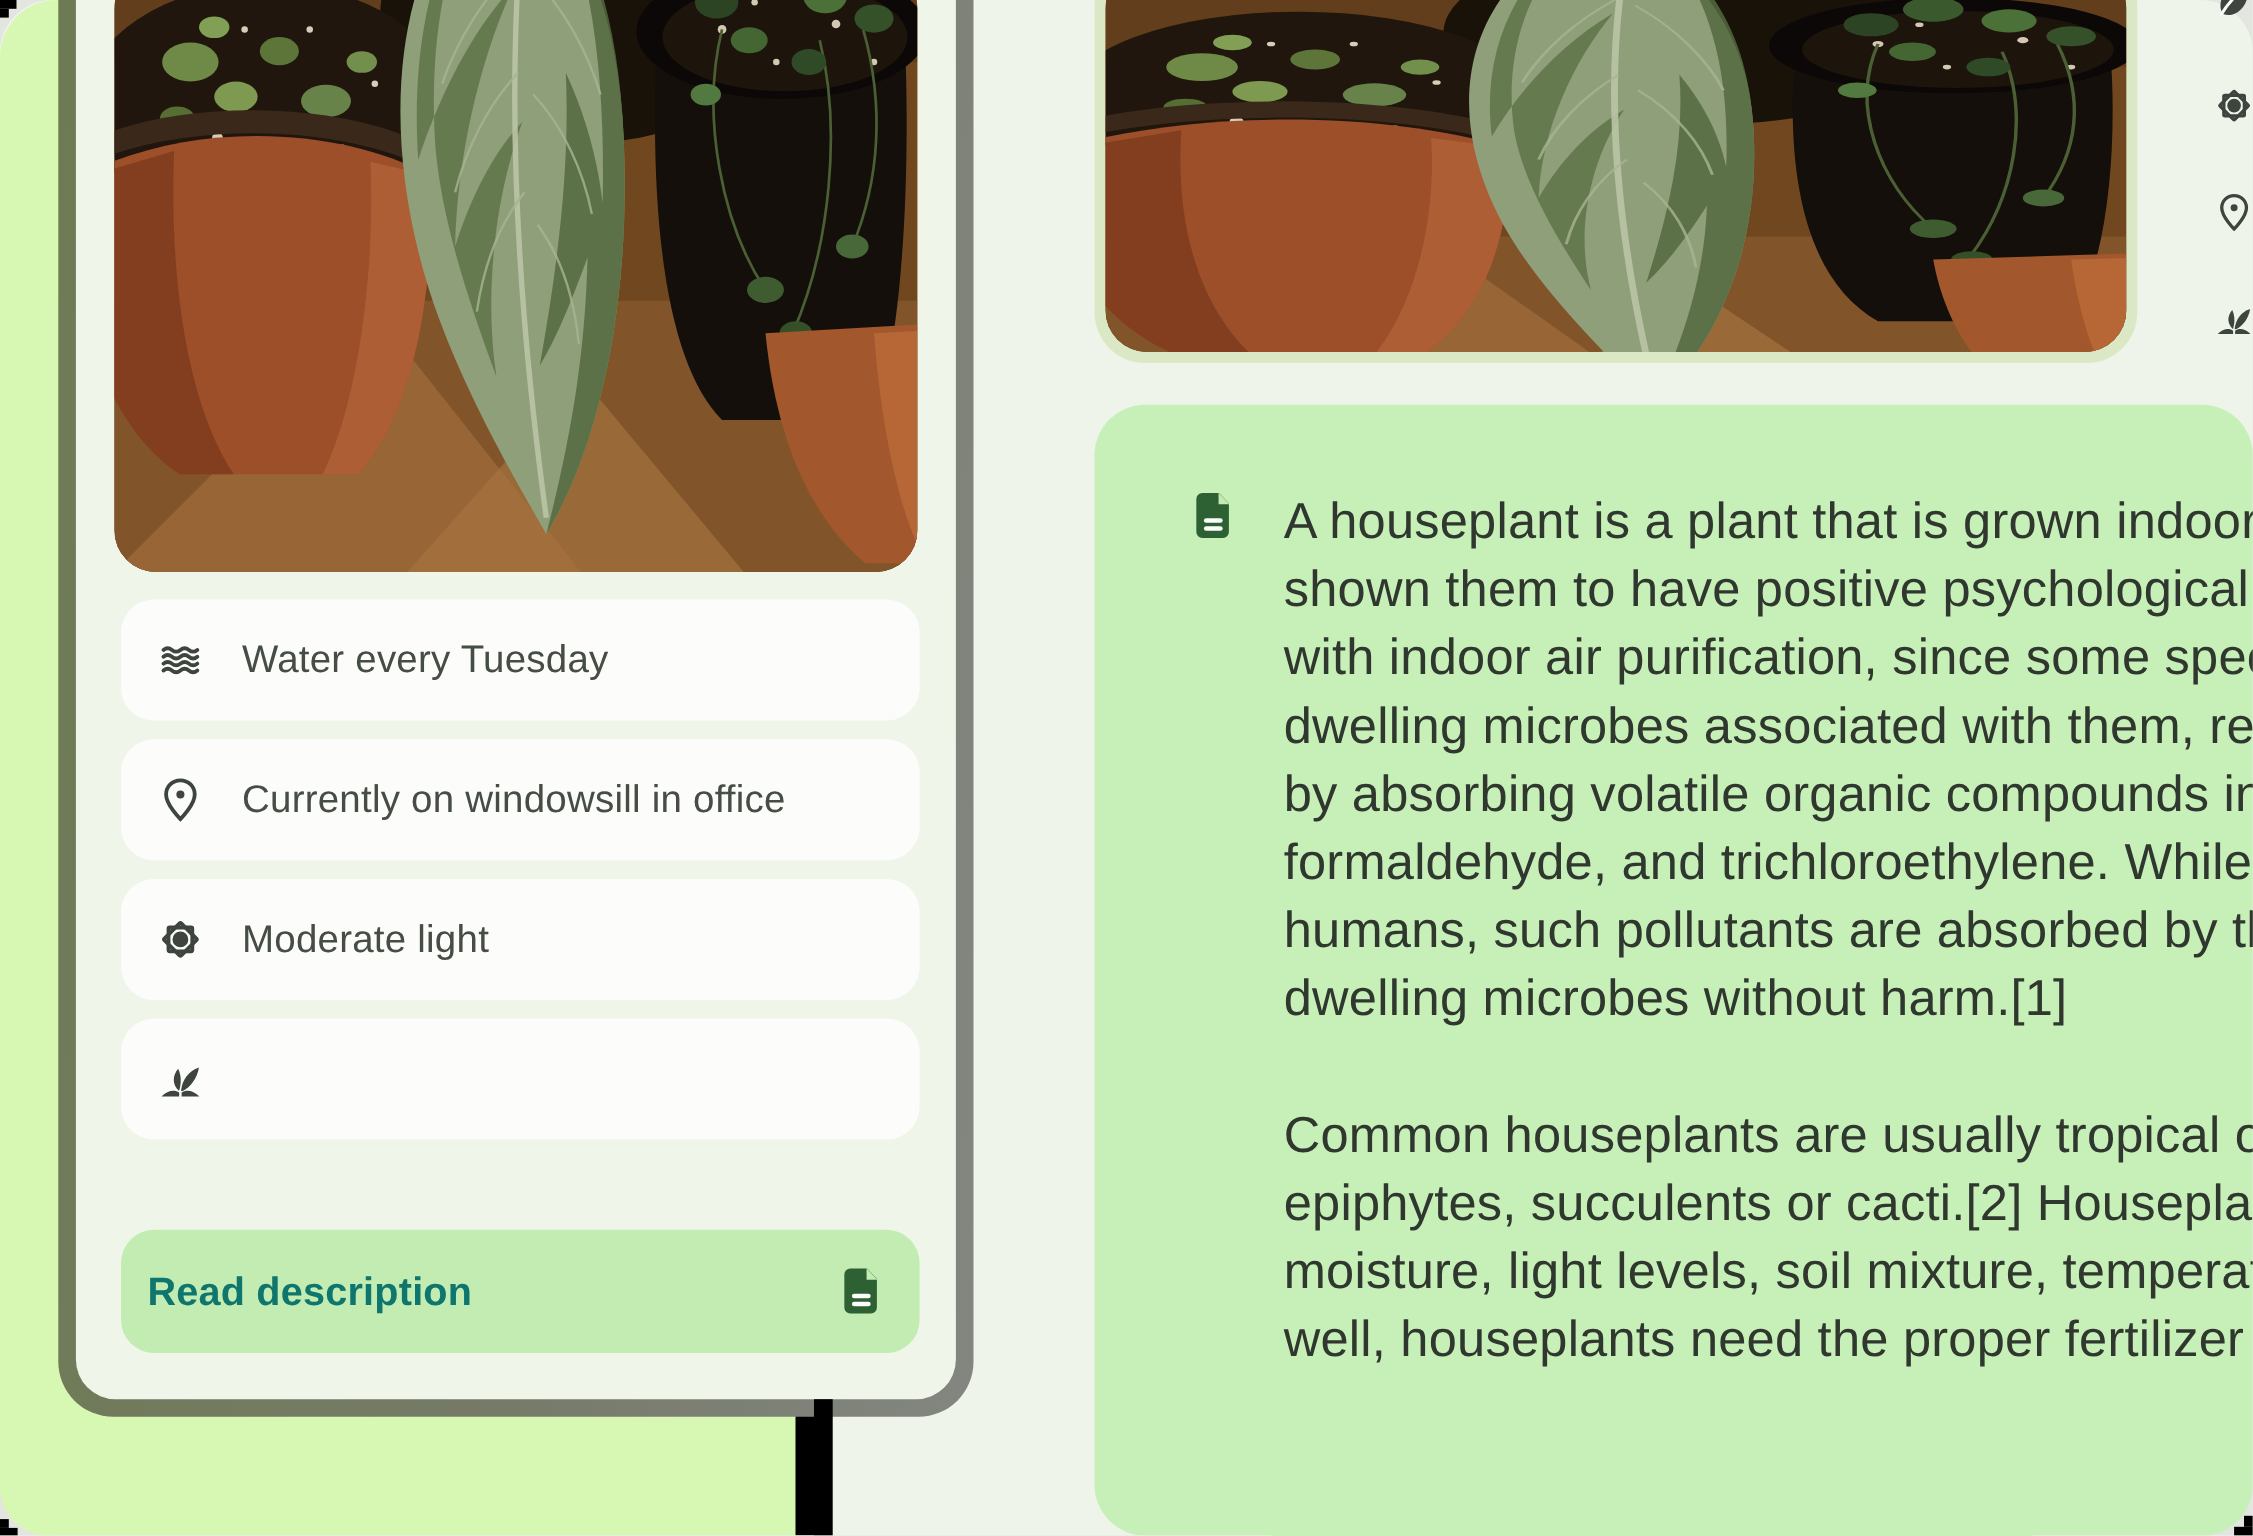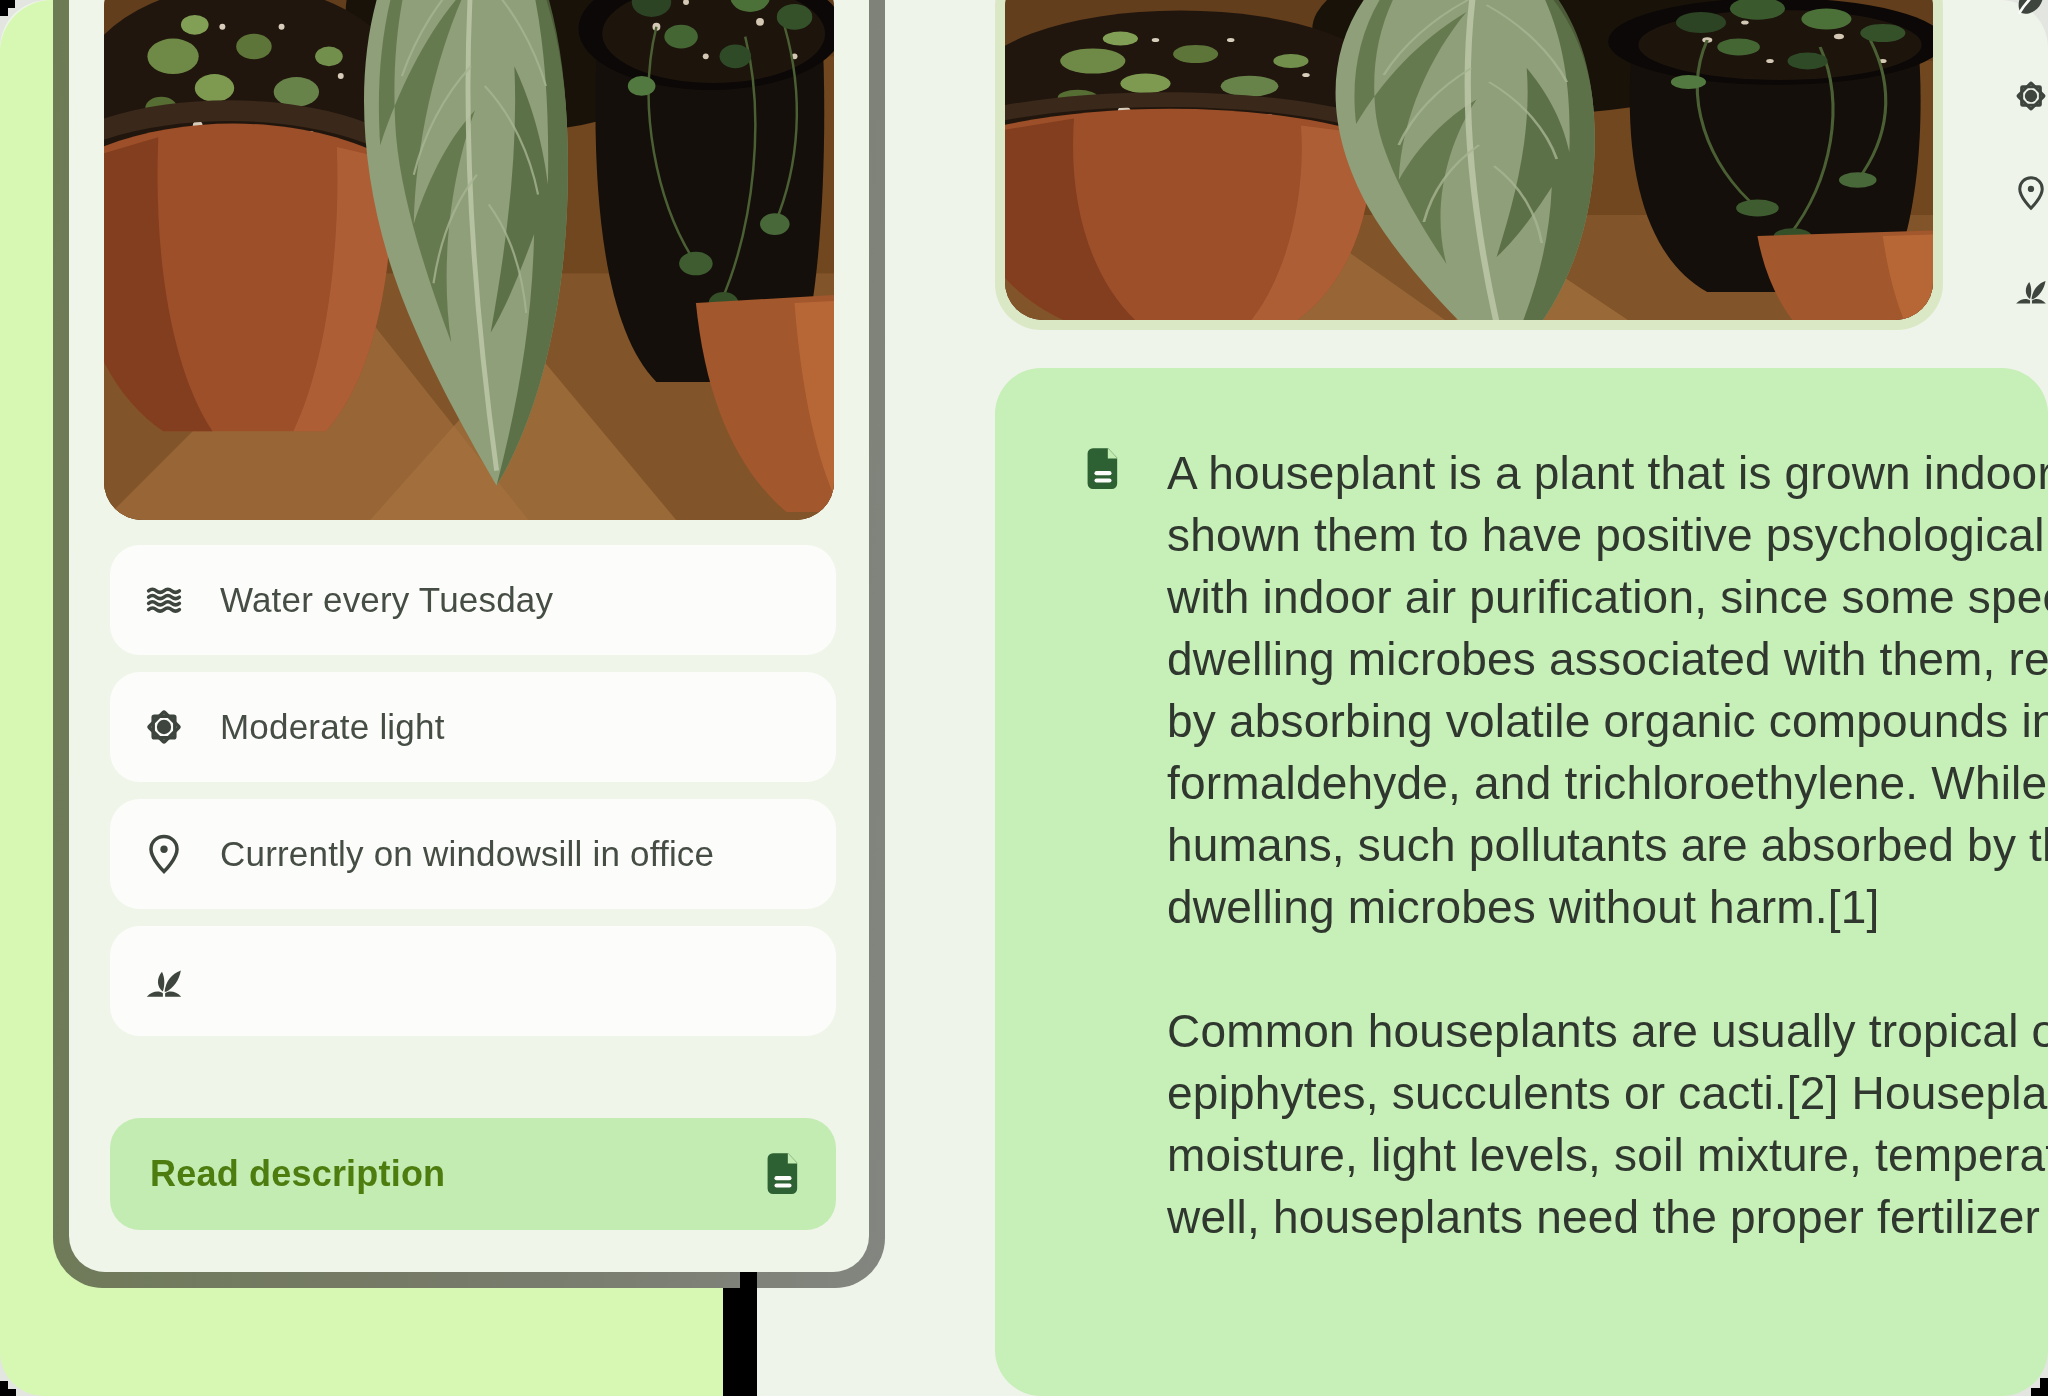--- a/index.html
+++ b/index.html
@@ -48,22 +48,22 @@
     position:absolute; left:110px; font-size:35px; font-weight:500;
     color:#454d45; letter-spacing:0.2px; white-space:nowrap;
   }
 
   .read-btn {
     position:absolute; left:41px; top:1162px; width:726px; height:112px;
     background:#c3ecb3; border:none; border-radius:30px; cursor:pointer;
     display:flex; align-items:center; font-family:inherit;
   }
   .read-btn .read-lbl {
-    position:absolute; left:40px; font-size:36px; font-weight:700;
-    color:#4d7c0f; letter-spacing:0.2px; white-space:nowrap;
+    position:absolute; left:24px; font-size:36px; font-weight:700;
+    color:#0f766e; letter-spacing:0.2px; white-space:nowrap;
   }
   .read-btn .doc { position:absolute; right:28px; width:50px; height:50px; }
   .read-btn .doc svg { width:50px; height:50px; display:block; }
 
   
   .photo-panel {
     position:absolute; left:995px; top:-40px; width:948px; height:370px;
     background:#dbe8c6; border-radius:46px; padding:10px; z-index:1;
   }
   .photo-inner { width:100%; height:100%; border-radius:38px; overflow:hidden; background:#71471f; }
@@ -199,37 +199,37 @@
     <path d="M3.6 13.8q2.1-1.7 4.2 0t4.2 0t4.2 0t4.2 0"></path>
     <path d="M3.6 17.2q2.1-1.7 4.2 0t4.2 0t4.2 0t4.2 0"></path>
                 </g>
               </svg>
             </span>
             <span class="lbl">Water every Tuesday</span>
           </div>
           <div class="care-item">
             <span class="ic">
               <svg viewBox="0 0 24 24">
+                <path d="M12 2.4 C8 2.4 4.9 5.5 4.9 9.4 C4.9 14.6 12 21.6 12 21.6 C12 21.6 19.1 14.6 19.1 9.4 C19.1 5.5 16 2.4 12 2.4 Z" fill="none" stroke="#3d453e" stroke-width="1.9"></path>
+    <circle cx="12" cy="9.4" r="2" fill="#3d453e"></circle>
+              </svg>
+            </span>
+            <span class="lbl">Currently on windowsill in office</span>
+          </div>
+          <div class="care-item">
+            <span class="ic">
+              <svg viewBox="0 0 24 24">
                 <g fill="none" stroke="#3d453e" stroke-width="1.9">
     <rect x="6.1" y="6.1" width="11.8" height="11.8" rx="0.6"></rect>
     <rect x="6.1" y="6.1" width="11.8" height="11.8" rx="0.6" transform="rotate(45 12 12)"></rect>
                 </g>
     <circle cx="12" cy="12" r="3.9" fill="#3d453e"></circle>
               </svg>
             </span>
             <span class="lbl">Moderate light</span>
-          </div>
-          <div class="care-item">
-            <span class="ic">
-              <svg viewBox="0 0 24 24">
-                <path d="M12 2.4 C8 2.4 4.9 5.5 4.9 9.4 C4.9 14.6 12 21.6 12 21.6 C12 21.6 19.1 14.6 19.1 9.4 C19.1 5.5 16 2.4 12 2.4 Z" fill="none" stroke="#3d453e" stroke-width="1.9"></path>
-    <circle cx="12" cy="9.4" r="2" fill="#3d453e"></circle>
-              </svg>
-            </span>
-            <span class="lbl">Currently on windowsill in office</span>
           </div>
           <div class="care-item">
             <span class="ic">
               <svg viewBox="0 0 24 24" fill="#3d453e">
     <path d="M11.1 17.6 C8.1 14.9 7.8 10.5 10.9 6.9 C12.6 10.3 12.4 14.5 11.4 17.6 Z"></path>
     <path d="M12.3 17.8 C12.9 12.3 16.1 8 21.2 6.3 C20.3 11.7 17 16 13.2 17.9 Z"></path>
     <path d="M2.6 20.6 C5.6 17.4 9.3 17.1 11.4 18.7 L11.4 20.6 Z"></path>
     <path d="M12.6 20.6 L12.6 18.7 C14.7 17.1 18.4 17.4 21.4 20.6 Z"></path>
               </svg>
             </span>

